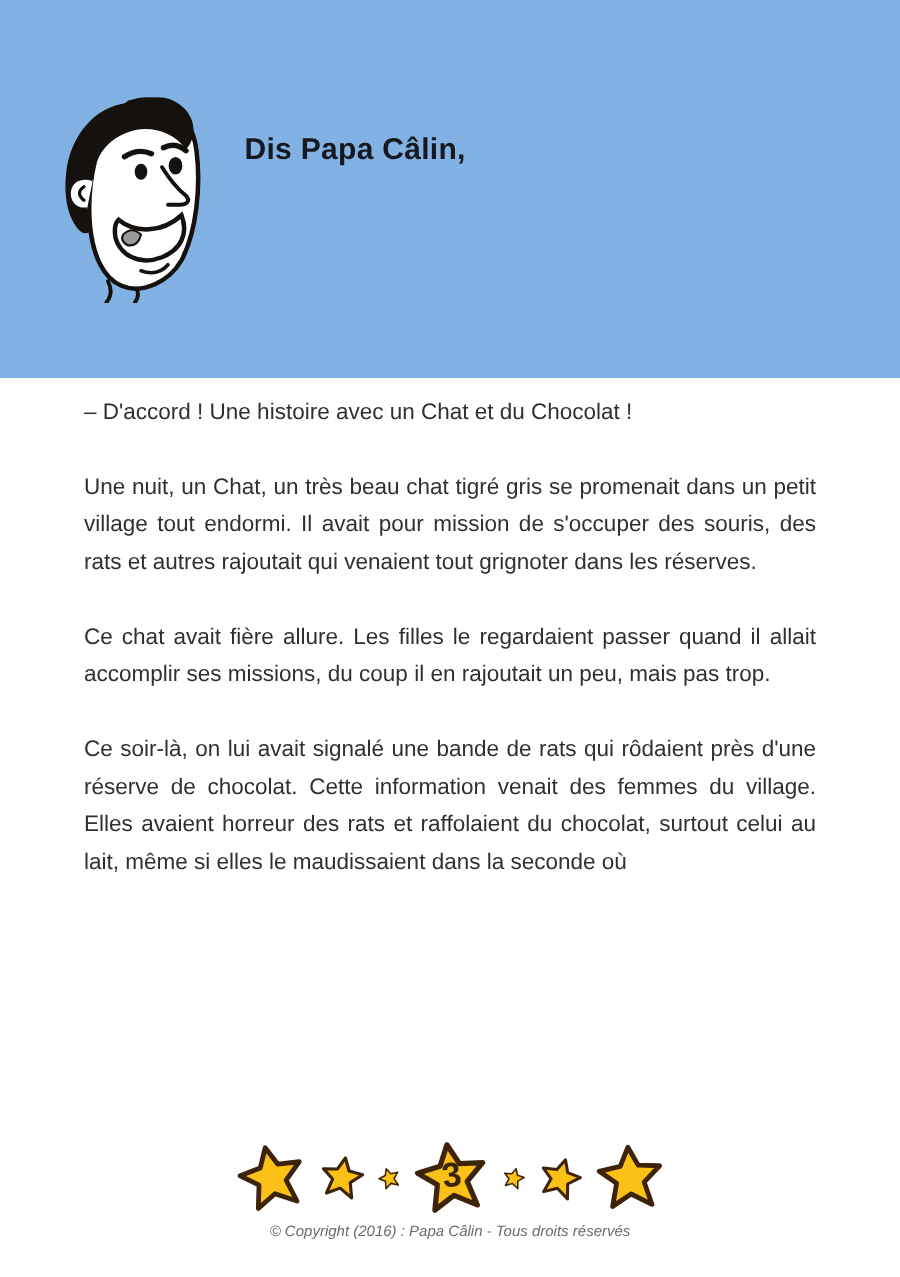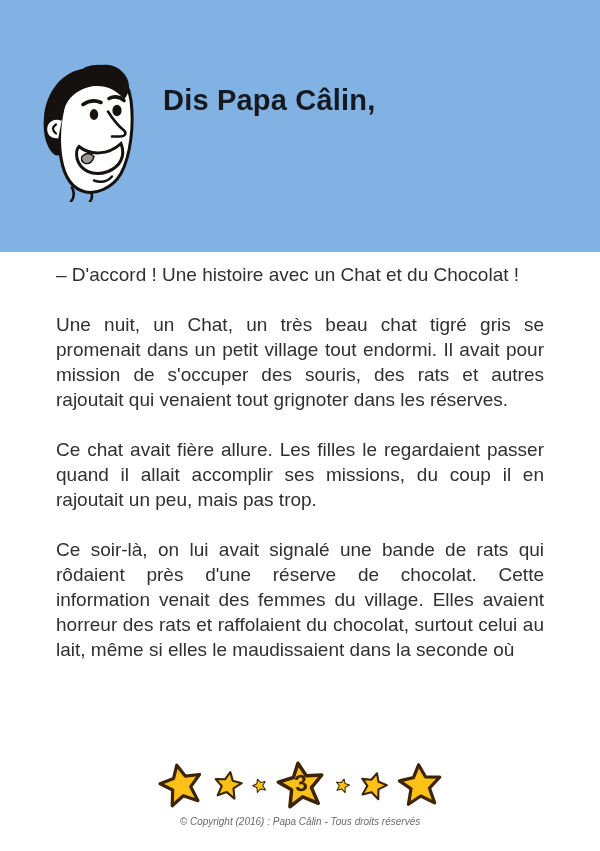--- a/index.html
+++ b/index.html
@@ -26,41 +26,41 @@
     left: 28px;
     top: 56px;
     width: 112px;
     height: 146px;
   }
   .title {
     position: absolute;
     left: 163px;
     top: 82px;
     margin: 0;
-    font-size: 29px;
+    font-size: 20px;
     font-weight: 700;
     line-height: 37px;
     letter-spacing: 0.2px;
     color: var(--title-text, #161a20);
   }
   .title span { display: block; }
 
   
   .story {
     position: absolute;
     top: 252px;
     left: 0;
     width: 488px;
     height: 498px;
     padding: 10px 56px 0;
     overflow: hidden;
   }
   .story p {
     margin: 0 0 25px 0;
-    font-size: 19px;
+    font-size: 15px;
     line-height: 25px;
     text-align: justify;
     white-space: pre-line;
     color: var(--body-text, #303030);
   }
 
   
   .stars {
     position: absolute;
     top: 758px;

